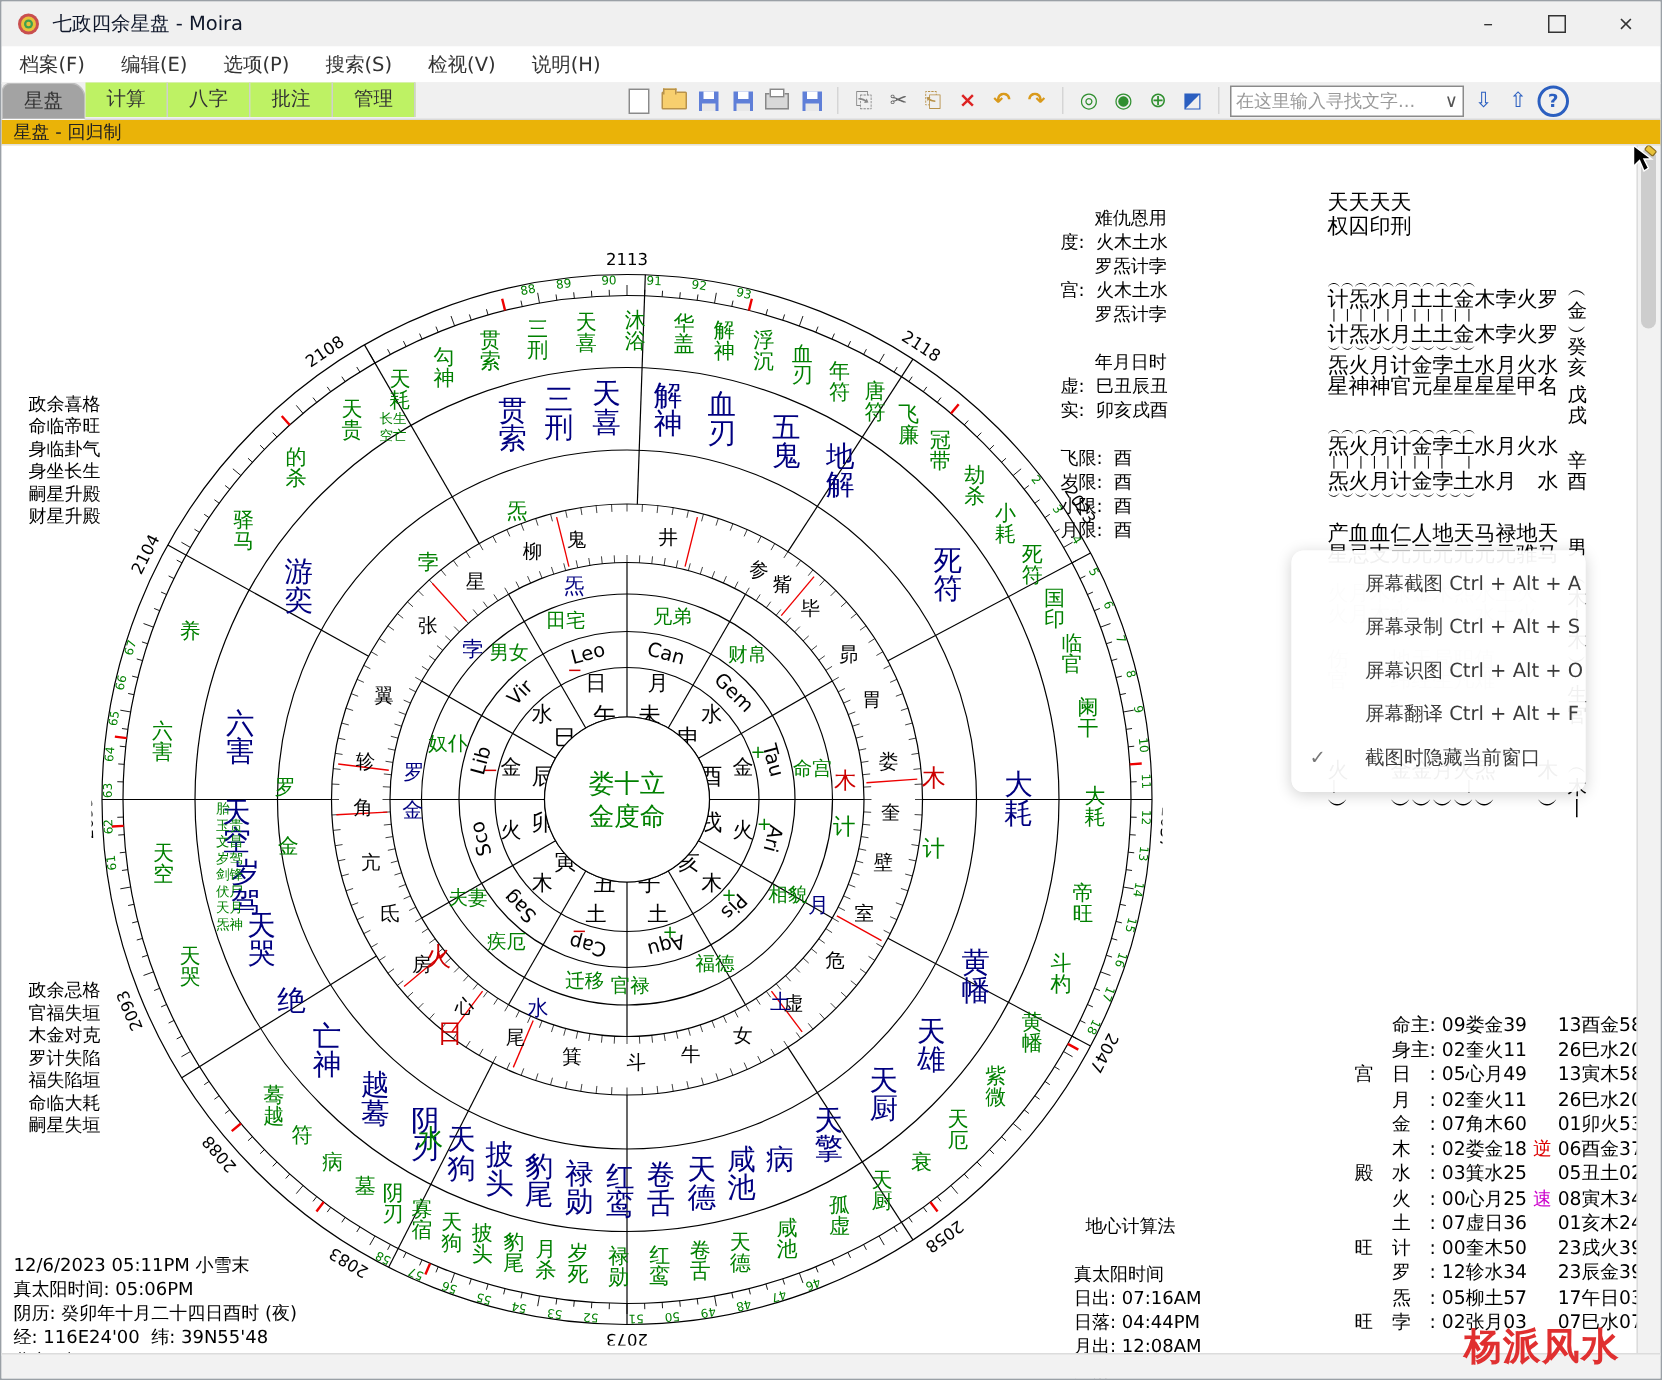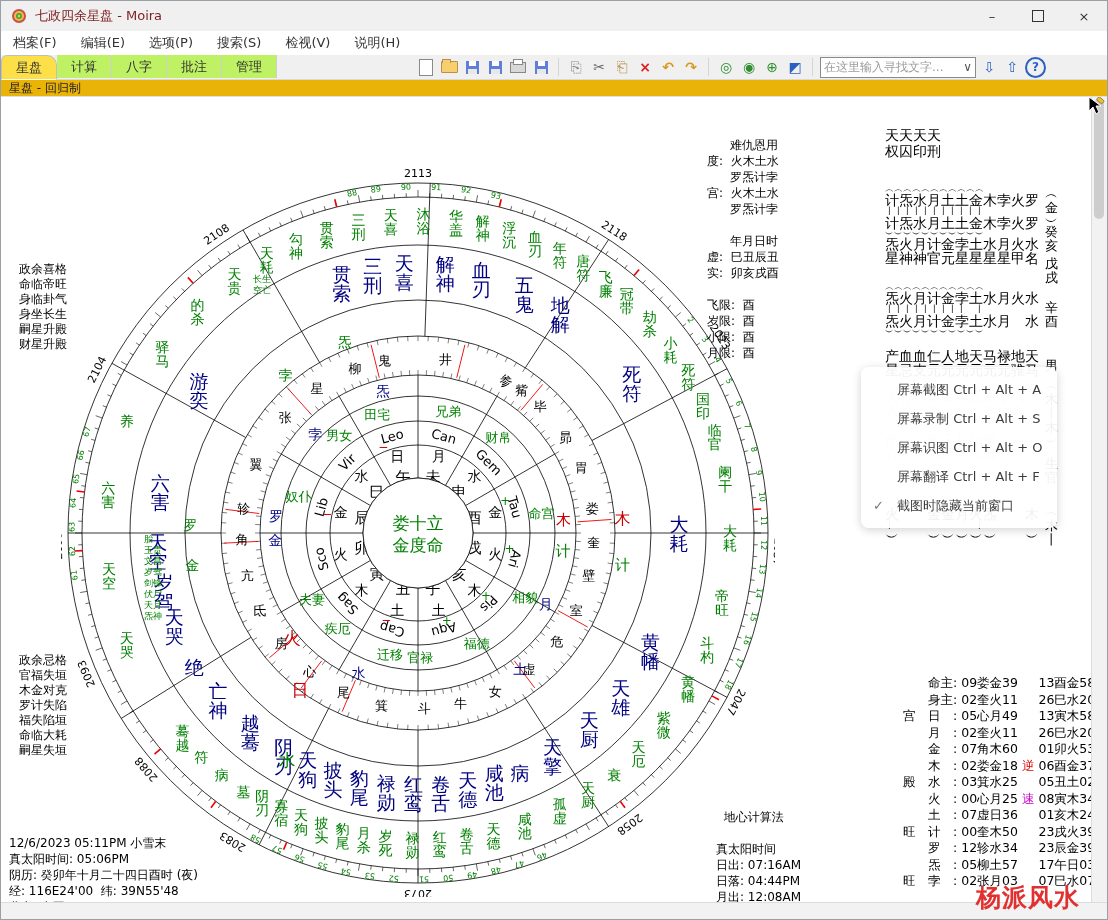--- a/index.html
+++ b/index.html
@@ -1,30 +1,30 @@
 <!DOCTYPE html>
 <html><head>
 <meta charset="utf-8">
 <style>
   html,body{margin:0;padding:0;background:#fff;font-family:"DejaVu Sans",sans-serif;}
   #win{position:relative;width:1108px;height:920px;background:#fff;border:1px solid #9aa0a6;box-sizing:border-box;overflow:hidden;}
   
   #titlebar{position:absolute;left:0;top:0;width:100%;height:30px;background:#f0f0f0;display:flex;align-items:center;}
   #appicon{width:16px;height:16px;margin:0 8px 0 10px;}
-  #titletext{font-size:13px;color:#7f1d1d;}
+  #titletext{font-size:13px;color:#0f172a;}
   #winbtns{position:absolute;right:0;top:0;height:30px;display:flex;}
   .wbtn{width:46px;height:30px;display:flex;align-items:center;justify-content:center;font-size:13px;color:#333;}
   .maxbox{width:10px;height:10px;border:1px solid #333;}
   
   #menubar{position:absolute;left:0;top:30px;width:100%;height:24px;background:#fff;border-bottom:1px solid #e6e6e6;display:flex;align-items:center;}
   .menuitem{font-size:13px;color:#333;padding:0 12px;}
   
   #tabrow{position:absolute;left:0;top:54px;width:100%;height:24px;background:#f0f0f0;border-bottom:1px solid #d9d9d9;}
   .tab{position:relative;float:left;height:23px;line-height:23px;padding:0 14px;font-size:13px;color:#333;border-right:1px solid #cfcfcf;background:#bef264;}
-  .tab.active{background:#fde047;border:1px solid #bfbfbf;border-bottom:1px solid #fff;border-radius:6px 10px 0 0;z-index:2;}
+  .tab.active{background:#a3a3a3;border:1px solid #bfbfbf;border-bottom:1px solid #fff;border-radius:6px 10px 0 0;z-index:2;}
   #toolbar{position:absolute;left:415px;top:54px;height:24px;display:flex;align-items:center;gap:3px;}
   .tsep{width:1px;height:18px;background:#d5d5d5;margin:0 4px;}
   .ticon{width:20px;height:20px;display:flex;align-items:center;justify-content:center;font-size:14px;}
   .icoDoc{width:12px;height:15px;background:#fff;border:1px solid #8a8a8a;}
   .icoFolder{width:15px;height:10px;background:#f7cf6e;border:1px solid #b8924a;border-radius:1px;position:relative;}
   .icoFolder:before{content:"";position:absolute;left:0;top:-3px;width:7px;height:3px;background:#f7cf6e;border:1px solid #b8924a;border-bottom:none;}
   .icoSave{width:13px;height:13px;background:#5f7fd8;position:relative;}
   .icoSave:before{content:"";position:absolute;left:3px;top:0;width:7px;height:5px;background:#fff;}
   .icoSave:after{content:"";position:absolute;left:2px;bottom:0;width:9px;height:5px;background:#e8e8e8;}
   .icoPrint{width:14px;height:9px;background:#d8d8d8;border:1px solid #888;position:relative;}
@@ -41,21 +41,21 @@
   #main{position:absolute;left:0;top:96px;width:1090px;height:807px;background:#fff;}
   .panel{position:absolute;white-space:pre;font-size:12px;line-height:15px;color:#000;}
   #wheelsvg{position:absolute;left:60px;top:40px;}
   
   .rrow{position:absolute;left:884px;white-space:pre;font-size:14px;line-height:14px;color:#000;letter-spacing:0px;}
   .sidelab{position:absolute;left:1044px;white-space:pre;font-size:13px;line-height:14px;color:#000;}
   .wavy{font-size:9px;line-height:8px;color:#000;}
   .faded{opacity:0.22;}
   
   #ctxmenu{position:absolute;left:860px;top:270px;width:196px;background:rgba(255,255,255,0.94);border-radius:8px;box-shadow:0 2px 10px rgba(0,0,0,0.18);padding:8px 0;z-index:40;}
-  .ctxitem{height:29px;line-height:29px;font-size:13px;color:#3c3c3c;padding-left:36px;position:relative;}
+  .ctxitem{height:29px;line-height:29px;font-size:13px;color:#3c3c3c;padding-left:49px;position:relative;}
   .ctxcheck{position:absolute;left:12px;top:0;color:#777;}
   
   #tooltip{position:absolute;left:958px;top:4px;background:#ffffe1;border:1px solid #999;font-size:17px;line-height:24px;color:#000;padding:1px 4px;z-index:30;white-space:pre;}
   #cursoricon{position:absolute;left:1086px;top:0px;z-index:31;}
   
   #ptable{position:absolute;left:902px;top:578px;font-size:12.5px;line-height:16.5px;color:#000;white-space:pre;}
   .flag-retro{color:#d00;}
   .flag-fast{color:#c0c;}
   #watermark{position:absolute;left:975px;top:784px;font-size:25px;font-weight:bold;color:#e03030;z-index:50;letter-spacing:1px;}
   

